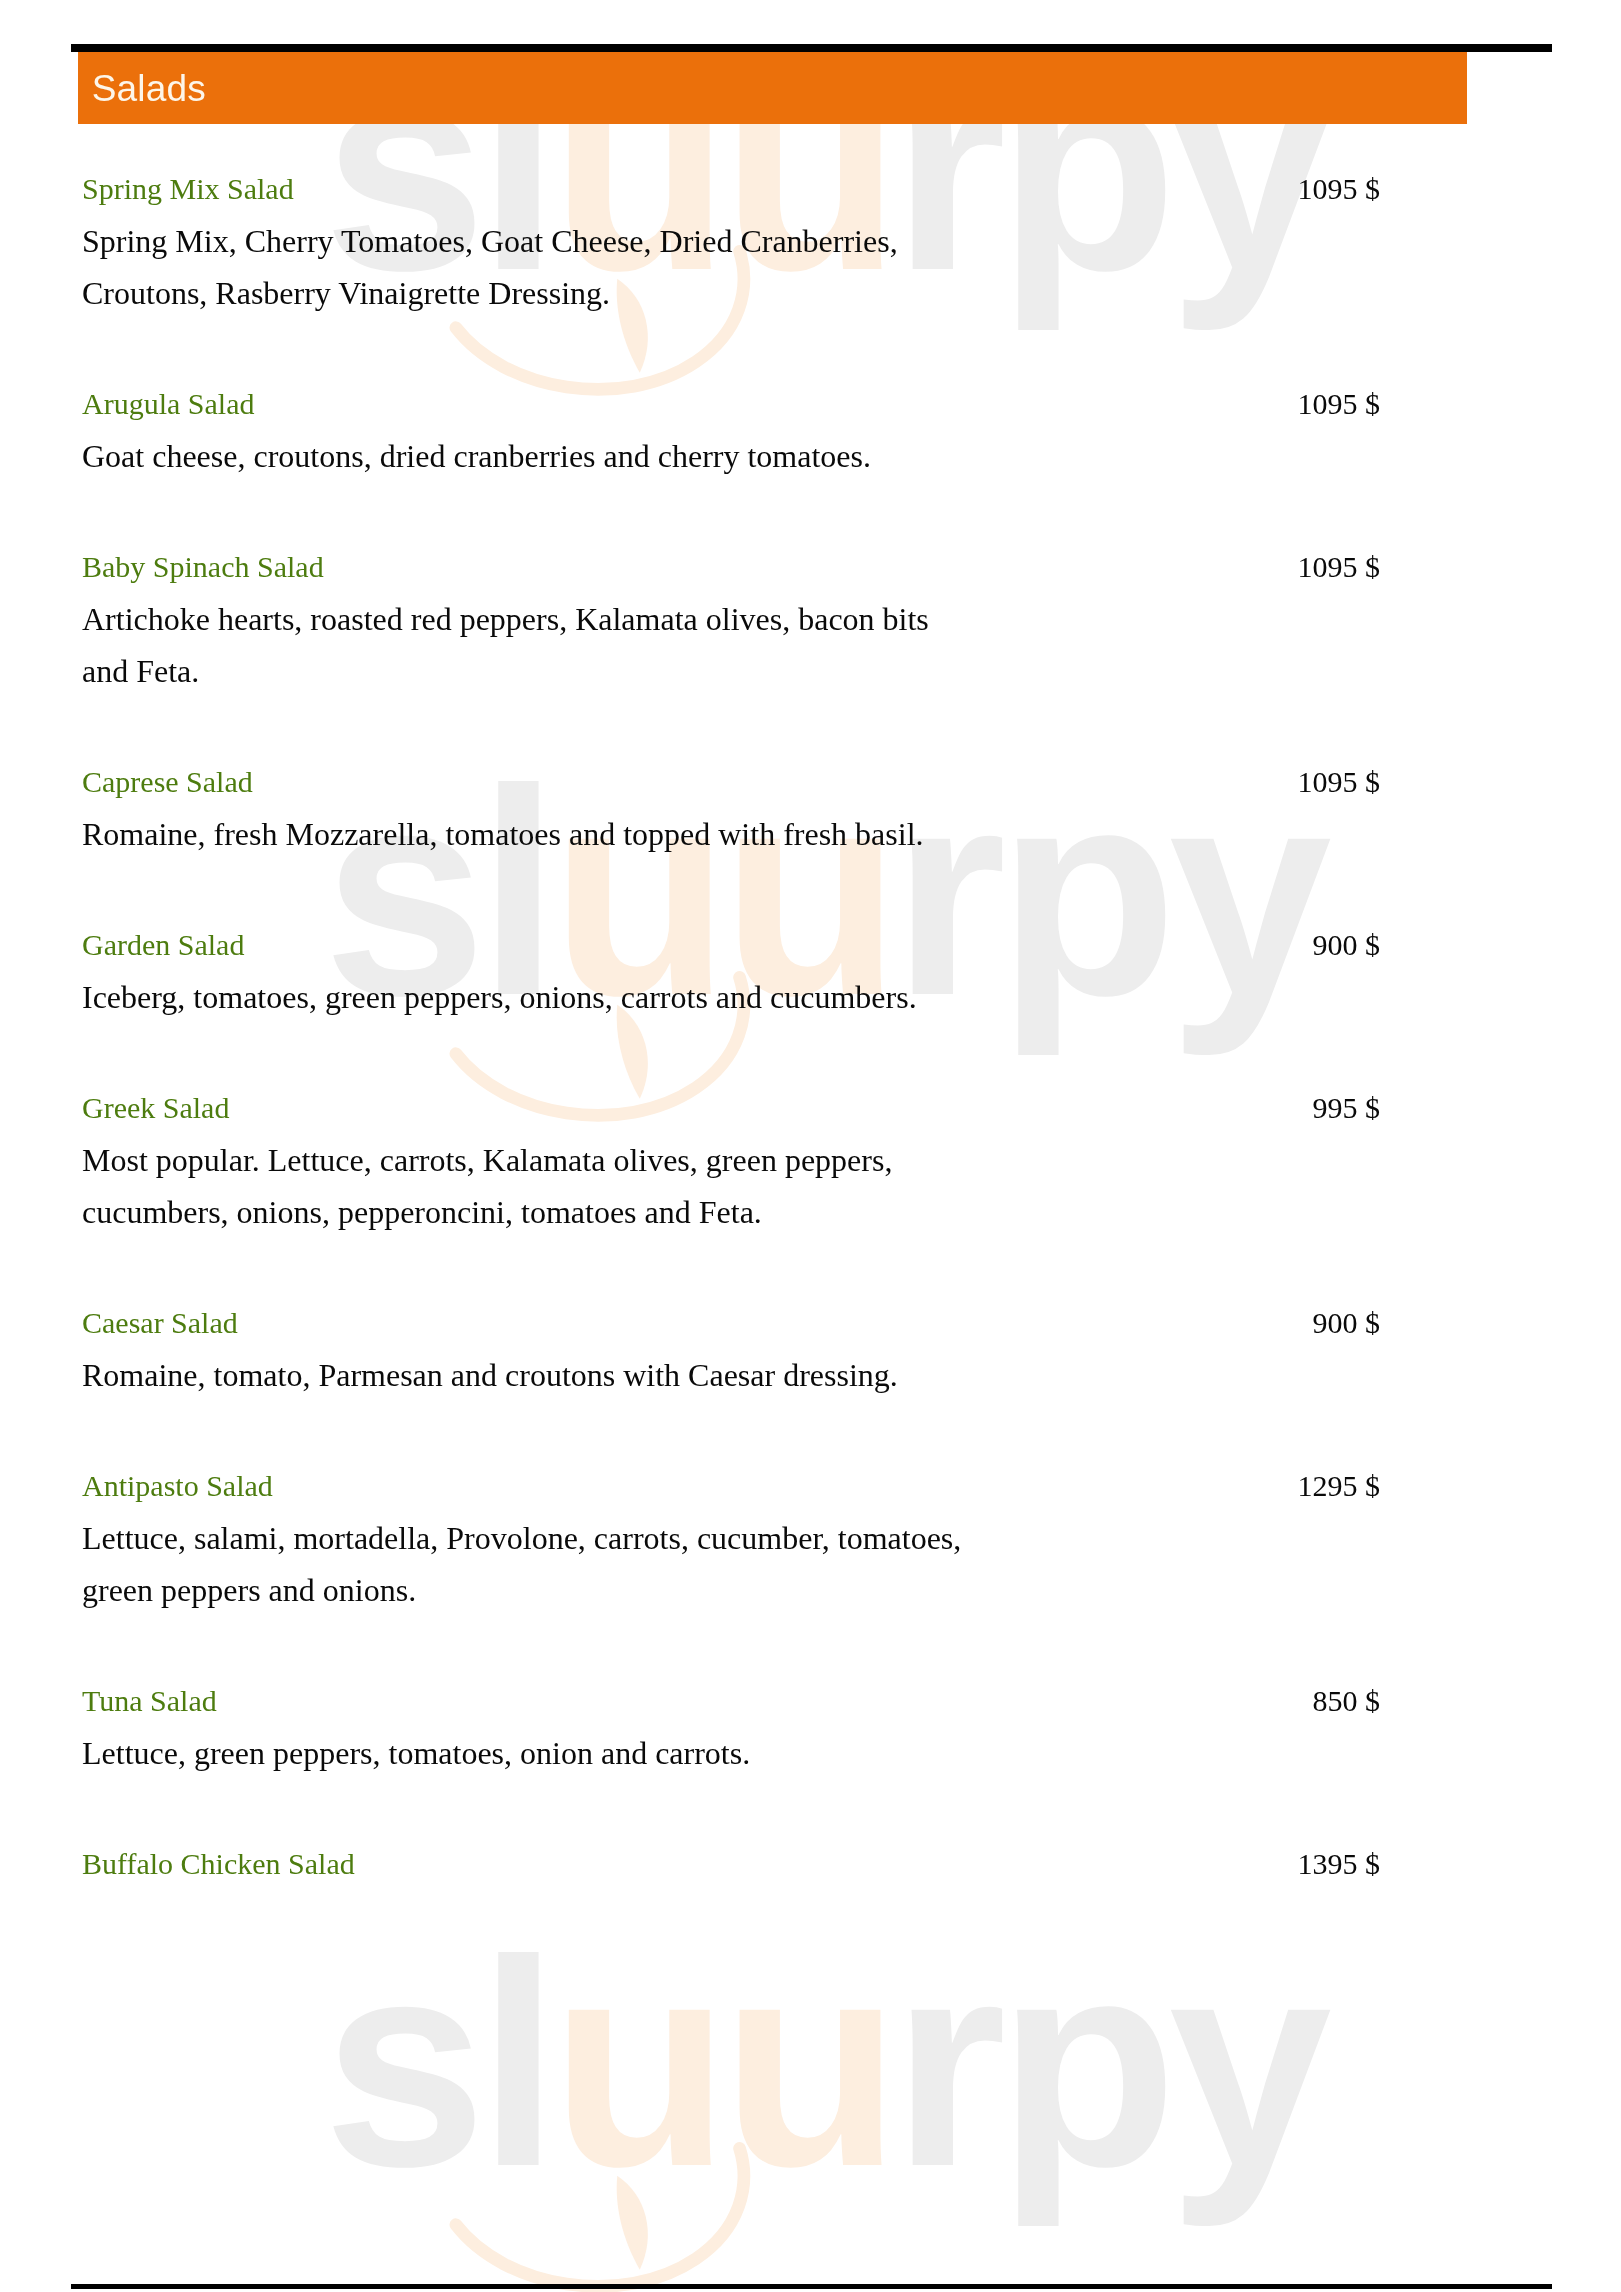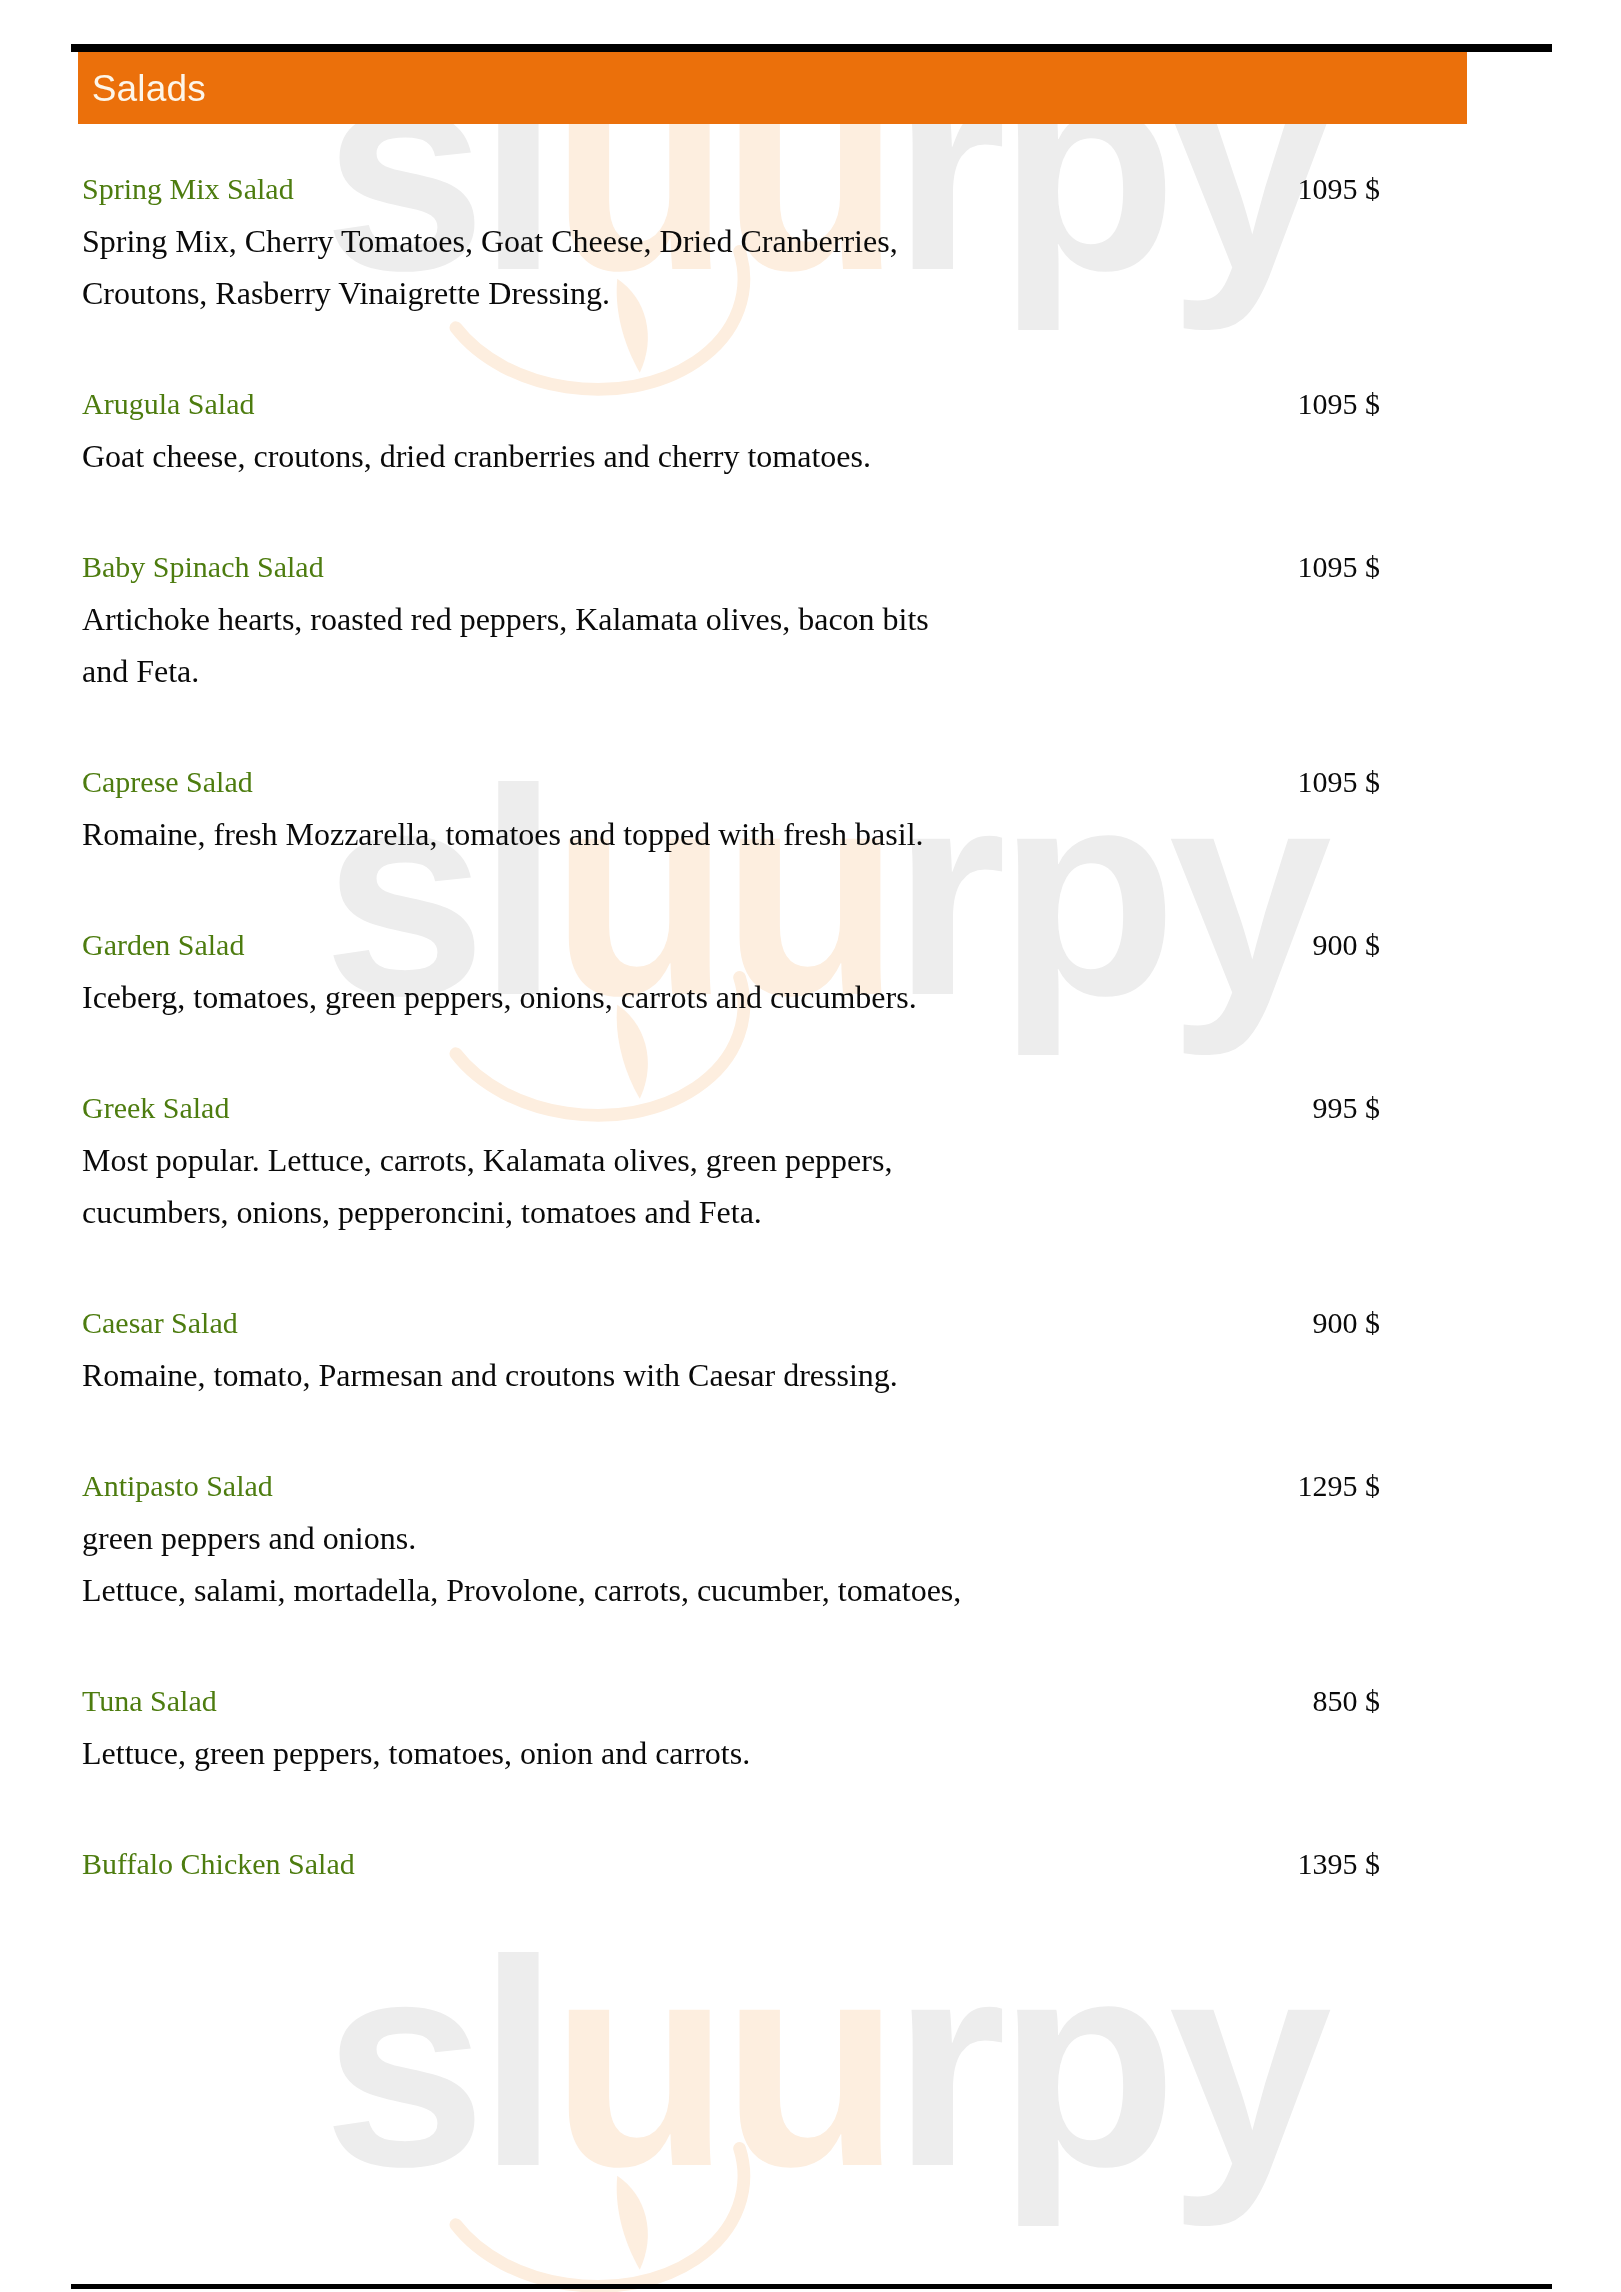--- a/index.html
+++ b/index.html
@@ -257,22 +257,22 @@
           <div class="item-desc">
             <span class="dline">Romaine, tomato, Parmesan and croutons with Caesar dressing.</span>
           </div>
         </div>
         <div class="menu-item">
           <div class="item-head">
             <div class="item-name">Antipasto Salad</div>
             <div class="item-price">1295 $</div>
           </div>
           <div class="item-desc">
+            <span class="dline">Lettuce, salami, mortadella, Provolone, carrots, cucumber, tomatoes,</span>
             <span class="dline">green peppers and onions.</span>
-            <span class="dline">Lettuce, salami, mortadella, Provolone, carrots, cucumber, tomatoes,</span>
           </div>
         </div>
         <div class="menu-item">
           <div class="item-head">
             <div class="item-name">Tuna Salad</div>
             <div class="item-price">850 $</div>
           </div>
           <div class="item-desc">
             <span class="dline">Lettuce, green peppers, tomatoes, onion and carrots.</span>
           </div>

